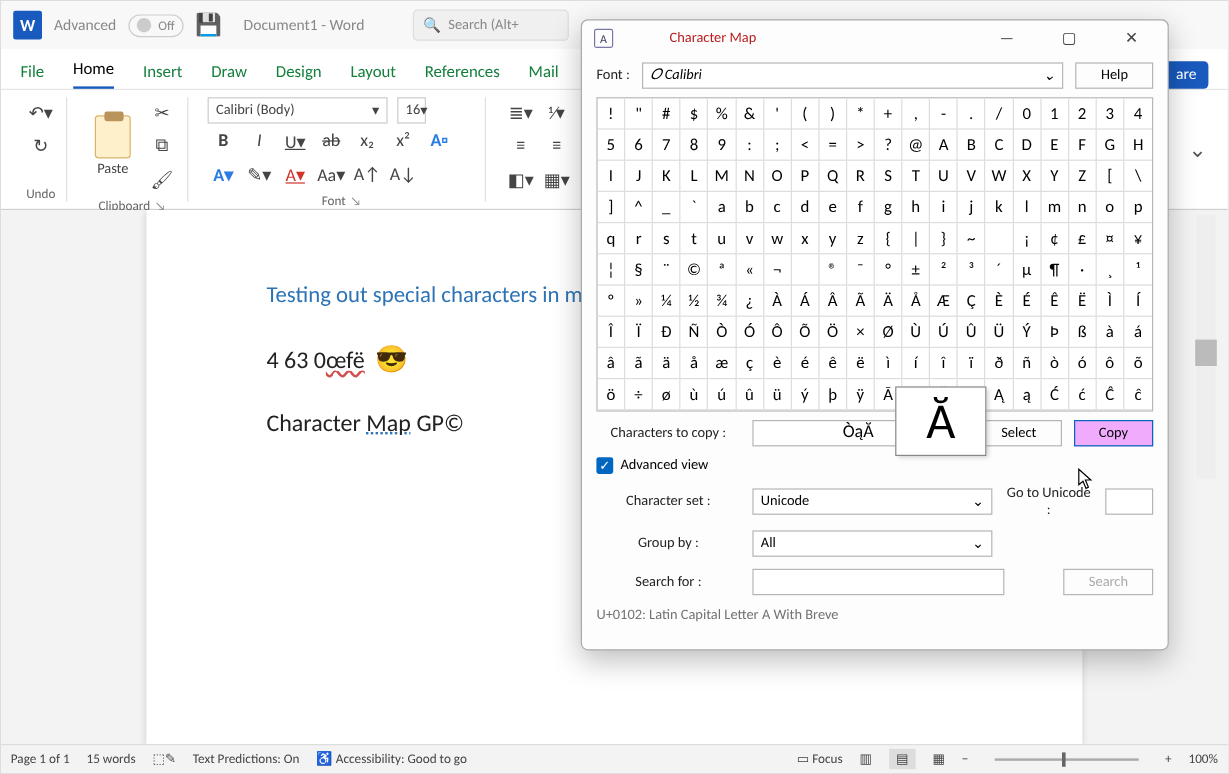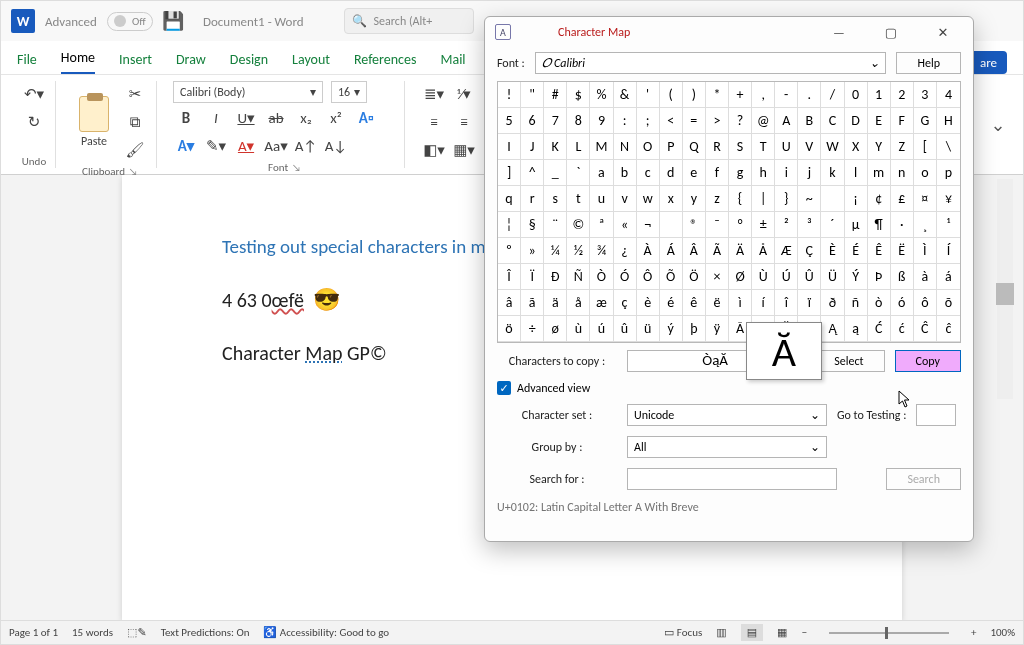--- a/index.html
+++ b/index.html
@@ -24,21 +24,21 @@
 .ribbon { height:100px; background:#fff; border-bottom:1px solid #d0d0d0; display:flex; padding:6px 12px; gap:8px; font-size:12px; color:#444;}
 .ribbon-group { display:flex; flex-direction:column; align-items:center; border-right:1px solid #e0e0e0; padding:0 8px;}
 .ribbon-group-body { flex:1; display:flex; align-items:center; gap:6px;}
 .ribbon-group-label { font-size:11px; color:#666; padding-top:2px; display:flex; align-items:center; gap:4px;}
 .ribbon-btn { width:26px; height:26px; display:flex; align-items:center; justify-content:center; border-radius:3px; font-size:15px;}
 .paste-btn { display:flex; flex-direction:column; align-items:center; gap:2px; width:44px;}
 .paste-icon { width:30px; height:36px; background:#fff0cc; border:1px solid #d9b36b; border-radius:3px; position:relative;}
 .paste-icon::before{content:""; position:absolute; top:-4px; left:7px; width:16px; height:8px; background:#b9945c; border-radius:2px;}
 .font-box { height:22px; border:1px solid #ccc; padding:1px 6px; font-size:12px; display:flex; align-items:center; background:#fff; }
 .font-name { width:150px;gap:13px;}
-.font-size { width:36px; margin-left:4px;}
+.font-size { width:24px; margin-left:4px;}
 .small-col { display:flex; flex-direction:column; gap:2px;}
 .btn-row { display:flex; gap:4px; align-items:center;}
 .launcher { font-size:10px; color:#888;}
 .chev-area { width:26px; display:flex; align-items:center; justify-content:center; color:#555; font-size:18px;}
 
 
 .page-area { flex:1; background:#f3f3f3; display:flex; justify-content:center; overflow:hidden; position:relative;}
 .page { width:780px; background:#fff; margin-top:0; box-shadow:0 2px 6px rgba(0,0,0,.15); padding:60px 100px; font-family:Calibri, Arial; position:relative;}
 .heading-text { color:#2e74b5; font-size:19px; }
 .body-line { font-size:20px; color:#222; margin-top:28px; }
@@ -466,21 +466,21 @@
     <div class="cm-checkbox">✓</div>
     <span>Advanced view</span>
   </div>
 
   <div class="cm-row">
     <span class="cm-label" style="flex:0 0 120px;">Character set :</span>
     <div class="cm-select">
         <span>Unicode</span>
         <span>⌄</span>
       </div>
-    <span class="cm-label">Go to Testing :</span>
+    <span class="cm-label">Go to Unicode :</span>
     <div class="cm-input" style="flex:0 0 40px;"></div>
   </div>
 
   <div class="cm-row">
     <span class="cm-label" style="flex:0 0 120px;">Group by :</span>
     <div class="cm-select">
         <span>All</span>
         <span>⌄</span>
       </div>
   </div>

